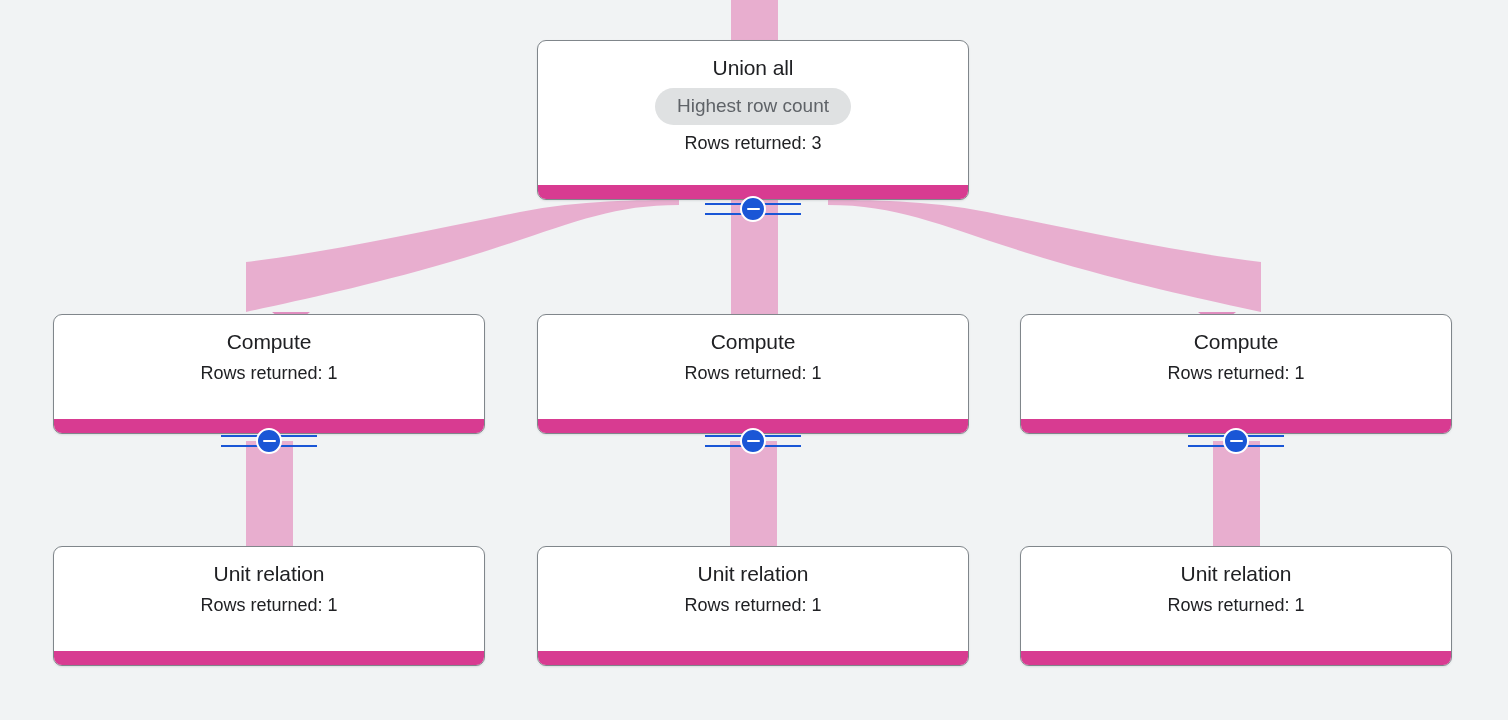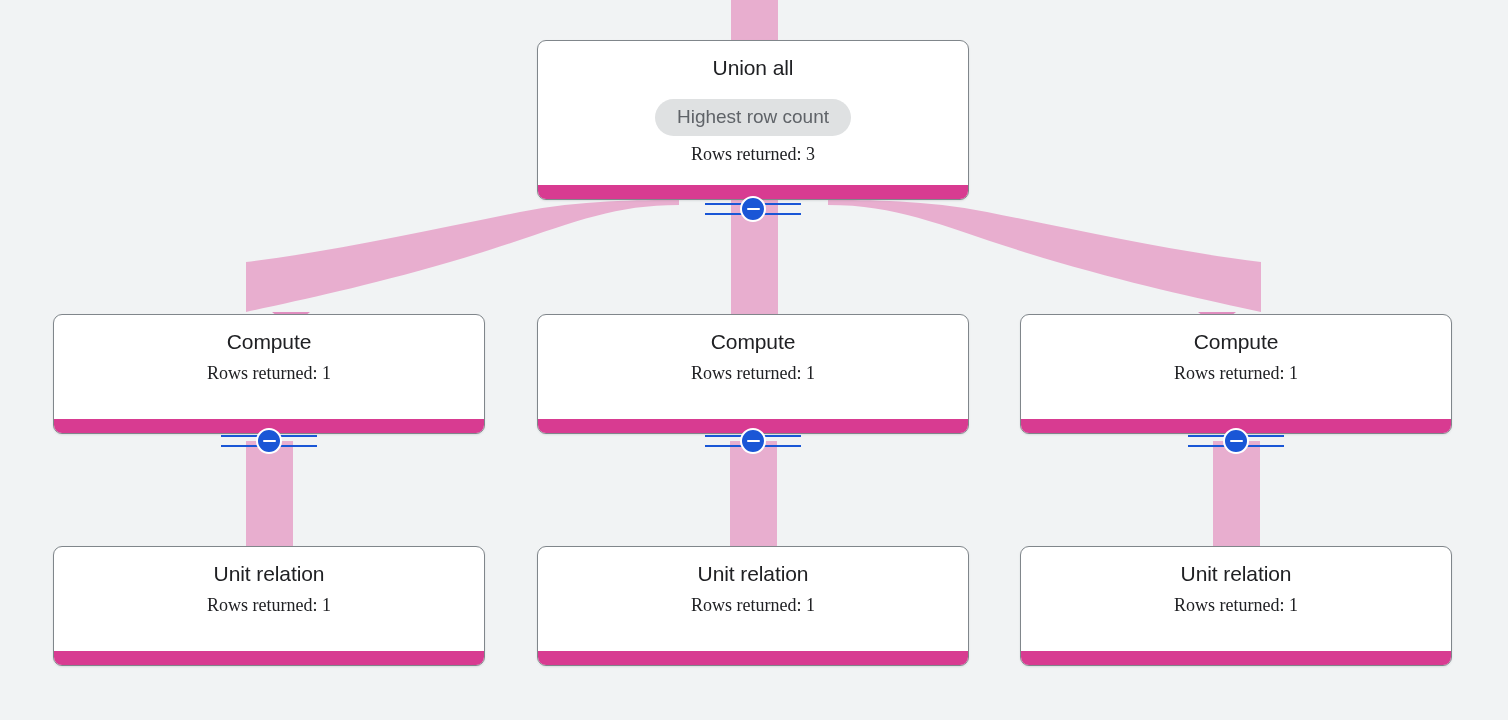--- a/index.html
+++ b/index.html
@@ -44,40 +44,39 @@
   }
   .node-title {
     font-size: 21px;
     line-height: 26px;
     color: #202124;
     font-weight: 400;
     letter-spacing: -0.1px;
     white-space: nowrap;
   }
   .node-badge-row {
-    margin-top: 18px;
+    margin-top: 7px;
     margin-bottom: 3px;
   }
   .node-badge {
     display: inline-block;
     background: #dfe1e2;
     color: #5f6368;
     font-size: 19px;
     line-height: 22px;
     padding: 7px 22px 8px 22px;
     border-radius: 20px;
     white-space: nowrap;
   }
   .node-sub {
     font-size: 18px;
     line-height: 24px;
     color: #202124;
     margin-top: 6px;
     white-space: nowrap;
-    font-family: Liberation Serif, serif;
   }
   .node-bar {
     position: absolute;
     left: 0;
     right: 0;
     bottom: 0;
     height: 14px;
     background: #d83b91;
   }
   .collapse-btn {

